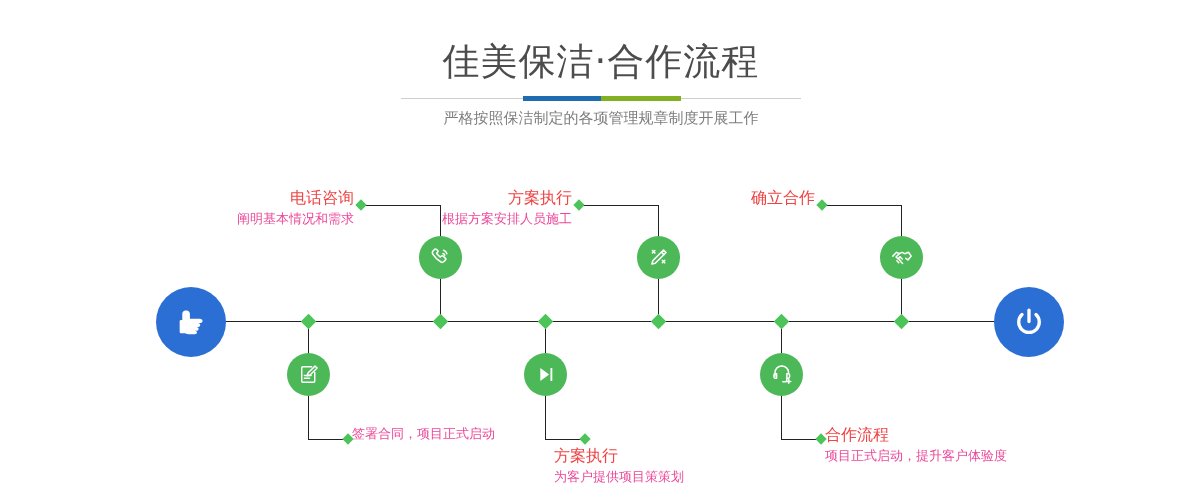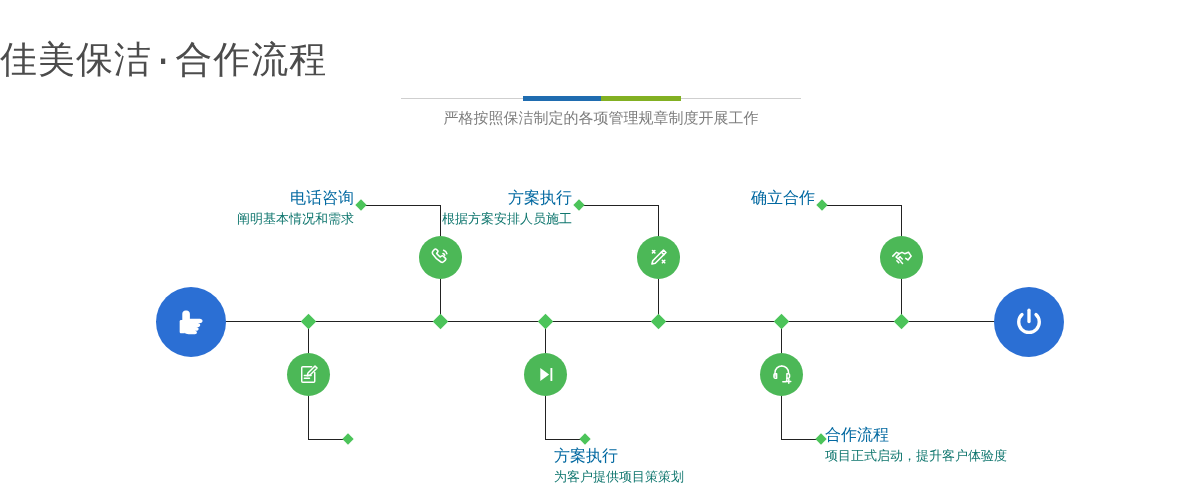--- a/index.html
+++ b/index.html
@@ -24,28 +24,27 @@
     left: 0;
     top: 0;
     width: 1202px;
     height: 150px;
   }
   .title {
     position: absolute;
     left: 0;
     top: 38px;
     width: 1202px;
-    text-align: left;
+    text-align: center;
     font-size: 37px;
     line-height: 48px;
     letter-spacing: 1px;
     color: #4c4c4c;
     font-weight: normal;
     white-space: nowrap;
-    font-family: Liberation Mono, monospace;
   }
   .divider {
     position: absolute;
     left: 401px;
     top: 96px;
     width: 400px;
     height: 5px;
   }
   .divider .rule {
     position: absolute;
@@ -145,26 +144,26 @@
     transform: rotate(45deg);
   }
 
   .label {
     position: absolute;
     white-space: nowrap;
   }
   .label .lab-title {
     font-size: 16px;
     line-height: 22px;
-    color: #0369a1;
+    color: #ef4444;
   }
   .label .lab-desc {
     font-size: 13px;
     line-height: 20px;
-    color: #0f766e;
+    color: #ec4899;
   }
   .label.right-align {
     text-align: right;
   }
   .label.left-align {
     text-align: left;
   }
   .icon-svg {
     display: block;
   }
@@ -275,20 +274,21 @@
         <span>
           <svg class="icon-svg" width="25" height="25" viewBox="0 0 48 48" fill="none" stroke="#ffffff" stroke-width="2.8" stroke-linecap="round" stroke-linejoin="round">
             <path d="M30 9H13a2 2 0 0 0-2 2v26a2 2 0 0 0 2 2h21a2 2 0 0 0 2-2V20"></path>
             <line x1="16" y1="26" x2="29" y2="26"></line>
             <line x1="16" y1="31" x2="26" y2="31"></line>
             <path d="M36.5 7.5l4 4-13.5 13.5-5.4 1.4 1.4-5.4z"></path>
           </svg>
         </span>
       </div>
       <div class="label left-align" style="left:352px; top:274px; width:240px;">
+        <div class="lab-desc">签署合同，项目正式启动</div>
       </div>
     </div>
 
     <div>
       <div class="vline" style="left:545px; top:171px; height:118px;"></div>
       <div class="hline" style="left:545px; top:289px; width:38px;"></div>
       <div class="arrow-dot" style="left:581px; top:285px;"></div>
       <div class="diamond" style="left:540px; top:166px;"></div>
       <div class="node-circle step-circle" style="left:524px; top:203px;">
         <span>

